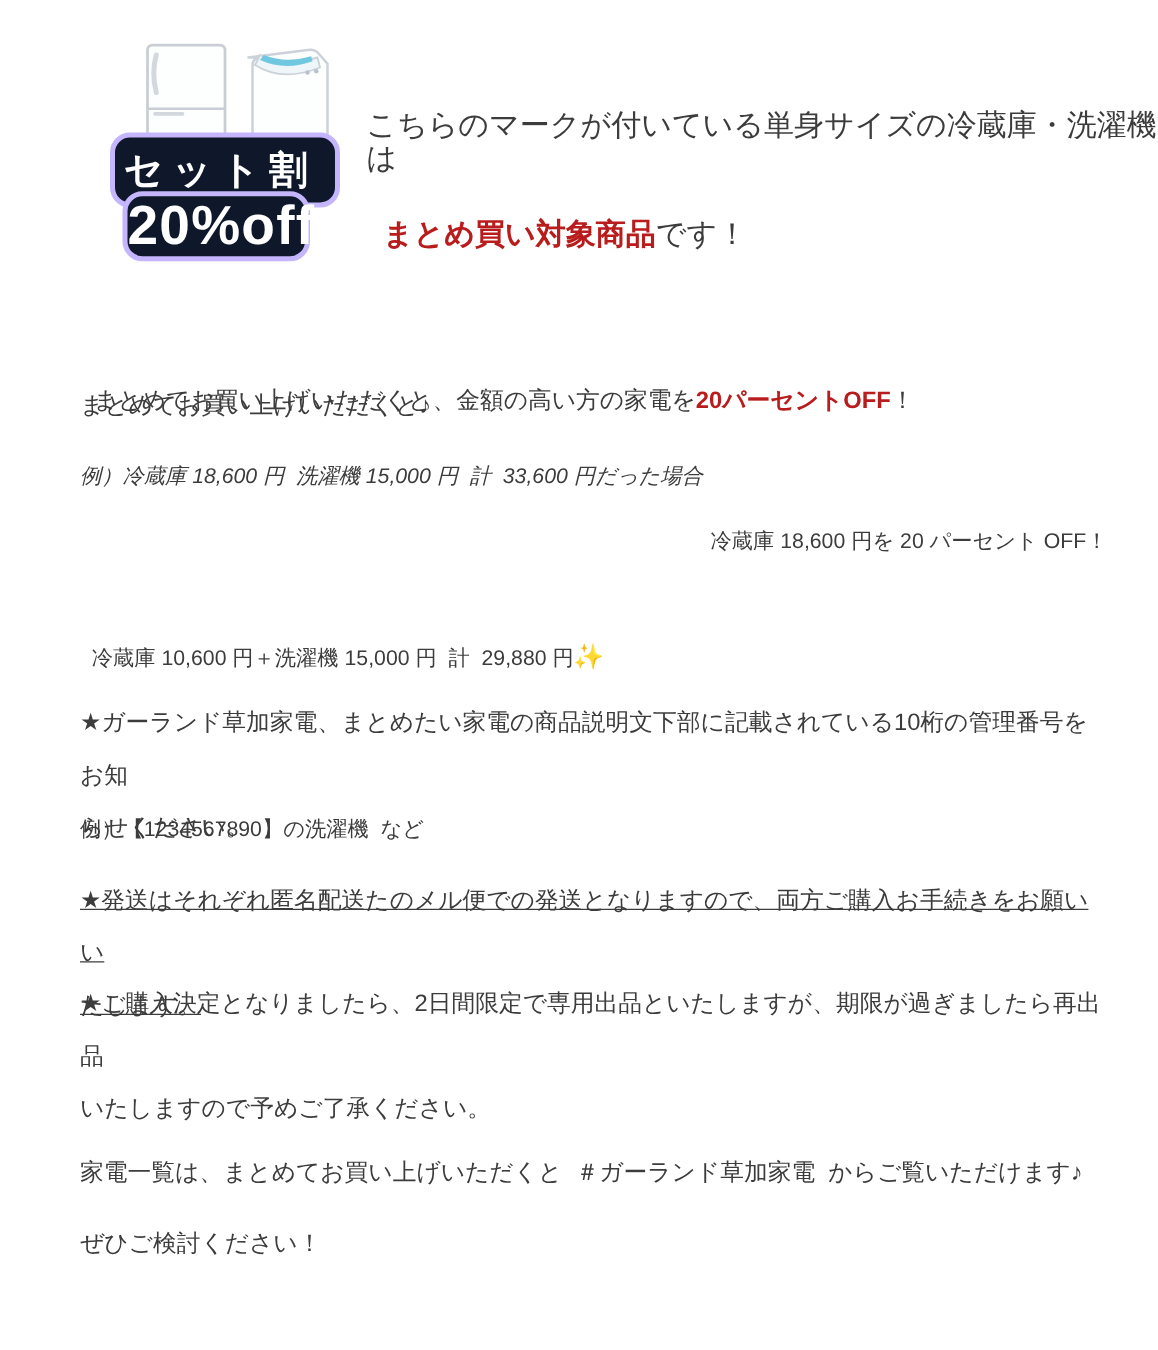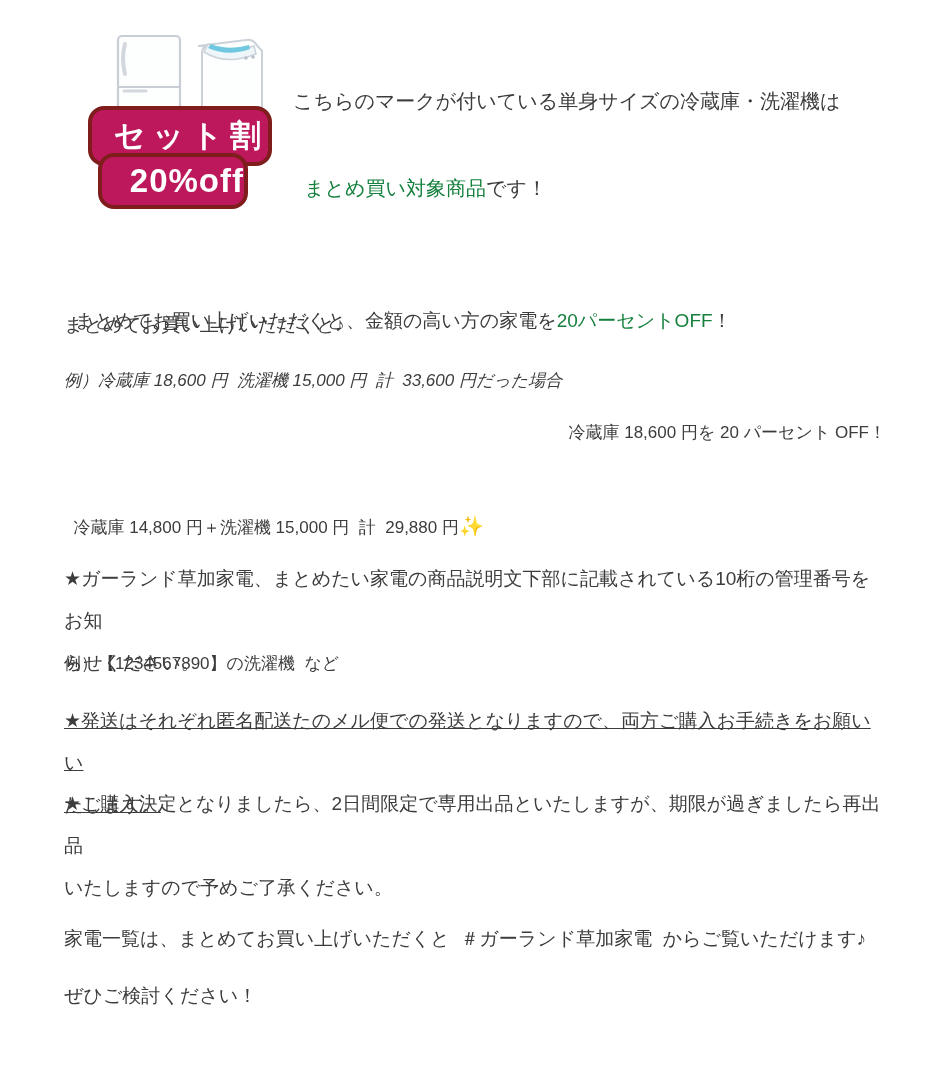--- a/index.html
+++ b/index.html
@@ -4,31 +4,31 @@
 <style>
   html,body{margin:0;padding:0;}
   body{
     width:926px;height:1080px;background:#ffffff;position:relative;
     font-family:"Liberation Sans","DejaVu Sans",sans-serif;
     color:#3c3c3c;overflow:hidden;
   }
   .abs{position:absolute;}
   
   .appliances{left:112px;top:32px;}
-  .badge{color:#fff;font-weight:bold;text-align:right;background:#be185d;
-         border:4px solid #7f1d1d;border-radius:16px;box-sizing:border-box;}
+  .badge{color:#fff;font-weight:bold;text-align:left;background:#0f172a;
+         border:4px solid #c4b5fd;border-radius:16px;box-sizing:border-box;}
   .badge-top{left:88px;top:106px;width:184px;height:60px;font-size:31px;
              line-height:52px;letter-spacing:7px;padding-left:7px;z-index:1;}
-  .badge-bottom{left:98px;top:153px;width:150px;height:56px;font-size:33px;
+  .badge-bottom{left:98px;top:153px;width:150px;height:56px;font-size:44px;
                 line-height:48px;letter-spacing:1px;z-index:2;}
   
-  .hero-line{font-size:20px;line-height:26px;white-space:pre-wrap;}
+  .hero-line{font-size:24px;line-height:26px;white-space:pre-wrap;}
   .hero-line1{left:293px;top:88px;}
   .hero-line2{left:293px;top:149px;}
-  .red{color:#15803d;font-weight:normal;}
+  .red{color:#b91c1c;font-weight:bold;}
   
   .para{left:64px;font-size:19px;line-height:42px;white-space:pre-wrap;
         width:822px;}
   .small{font-size:17px;}
   .p1{top:258px;}
   .p2{top:304px;}
   .ex1{top:360px;font-style:italic;}
   .ex2{top:412px;text-align:right;}
   .ex3{top:463px;}
   .note1{top:558px;}
@@ -78,21 +78,21 @@
   <span>まとめてお買い上げいただくと、金額の高い方の家電を</span><span class="red">20パーセントOFF</span><span>！</span>
 </div>
 
 <div class="abs para p2">まとめてお買い上げいただくと♪</div>
 
 <div class="abs para small ex1">例）冷蔵庫 18,600 円  洗濯機 15,000 円  計  33,600 円だった場合</div>
 
 <div class="abs para small ex2">冷蔵庫 18,600 円を 20 パーセント OFF！</div>
 
 <div class="abs para small ex3">
-  <span>冷蔵庫 14,800 円＋洗濯機 15,000 円  計  29,880 円</span><span class="sparkle">✨</span>
+  <span>冷蔵庫 10,600 円＋洗濯機 15,000 円  計  29,880 円</span><span class="sparkle">✨</span>
 </div>
 
 <div class="abs para note1">★ガーランド草加家電、まとめたい家電の商品説明文下部に記載されている10桁の管理番号をお知
 らせください。</div>
 
 <div class="abs para small ex4">例）【1234567890】の洗濯機  など</div>
 
 <div class="abs para note2">★発送はそれぞれ匿名配送たのメル便での発送となりますので、両方ご購入お手続きをお願いい
 たします。</div>
 

